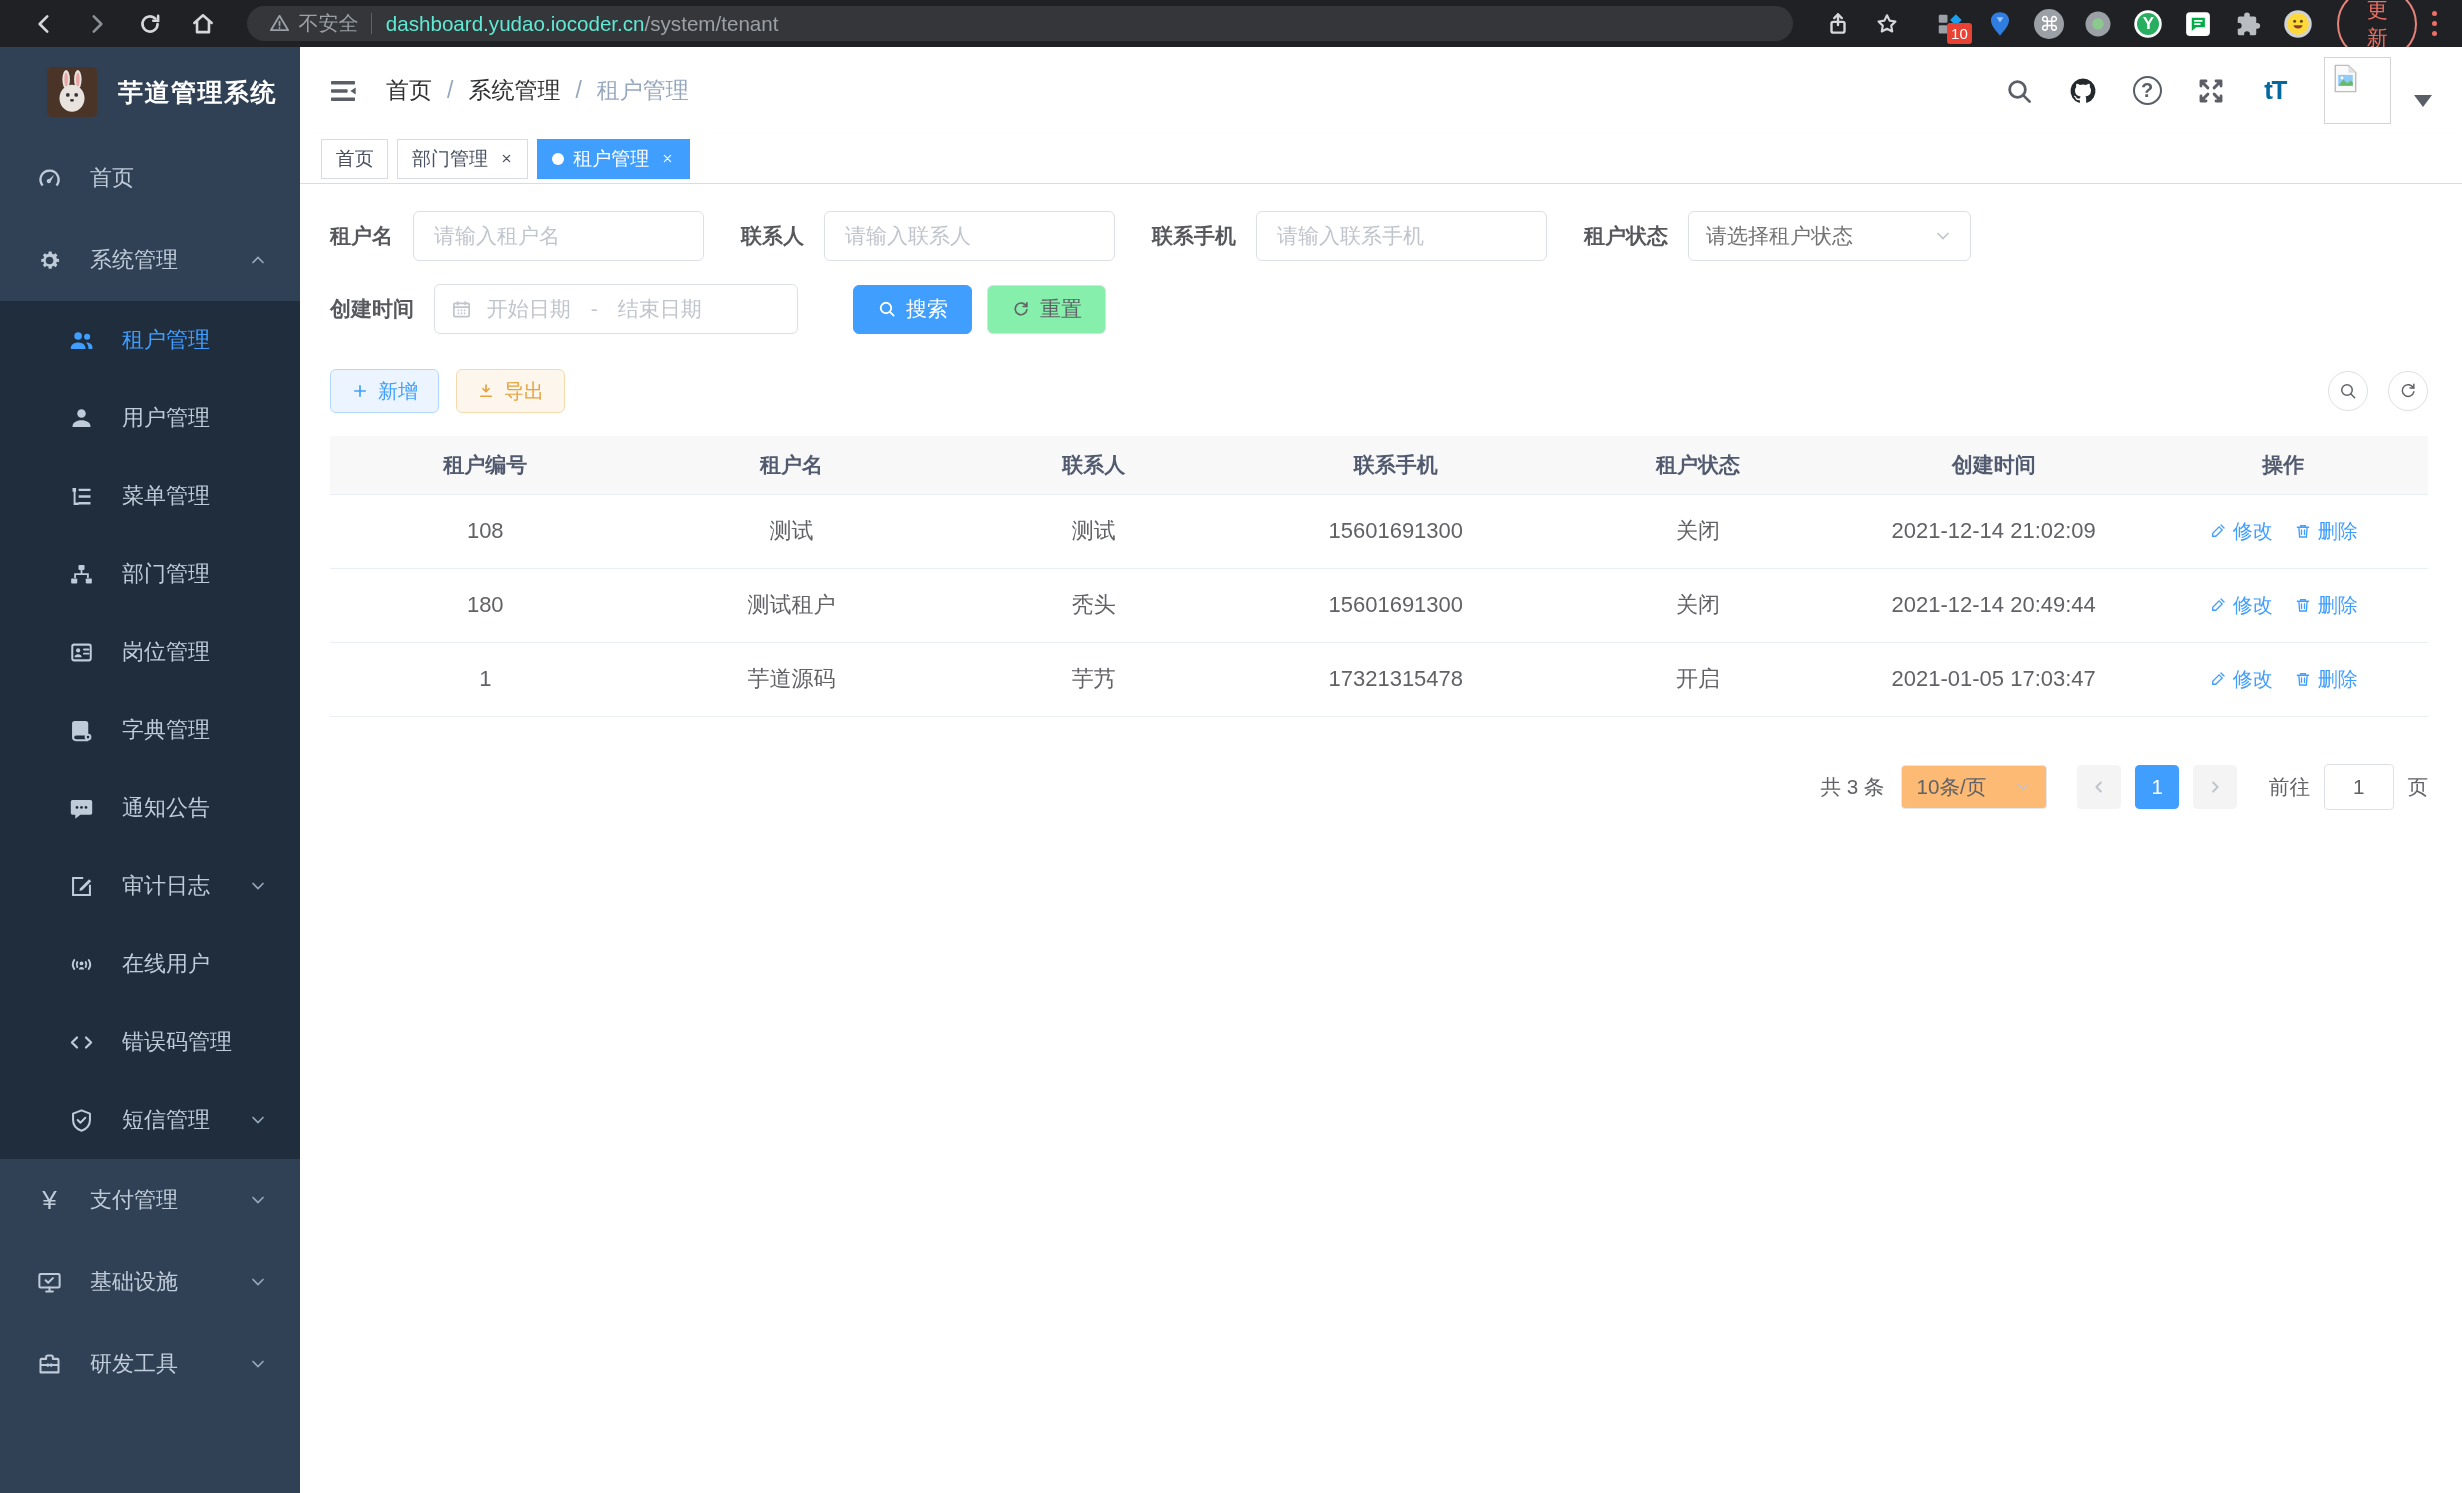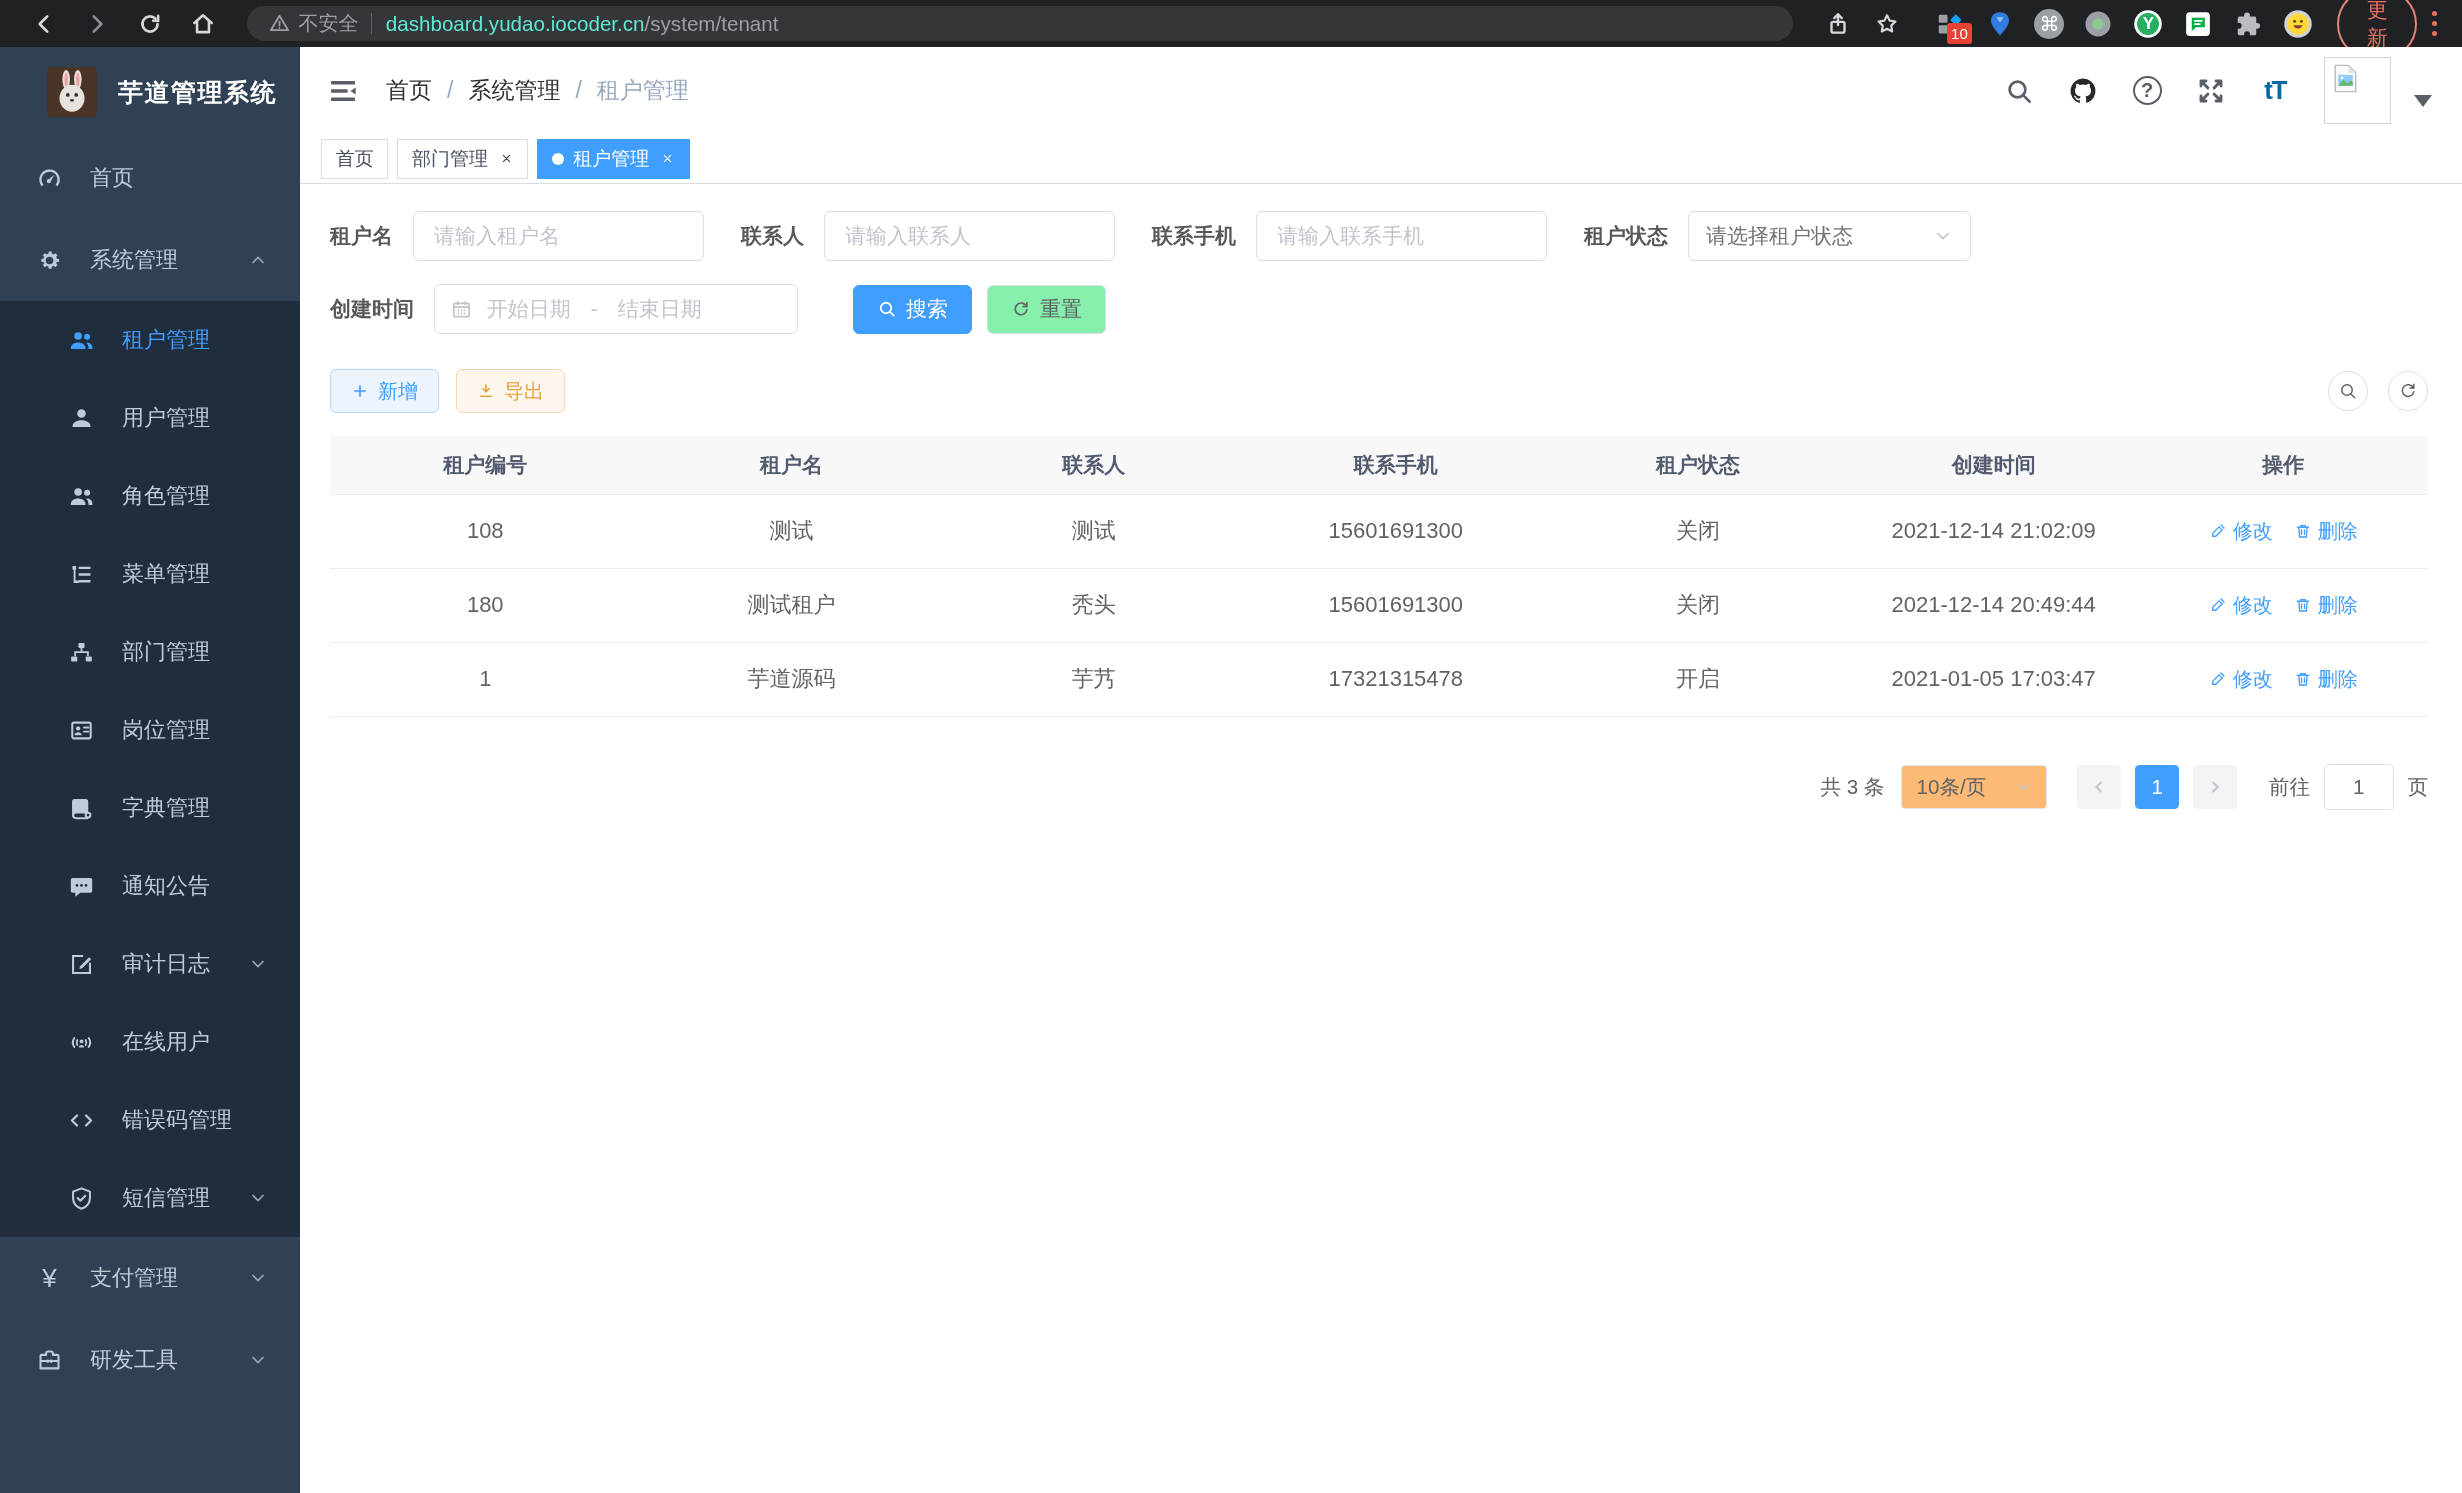--- a/index.html
+++ b/index.html
@@ -305,33 +305,20 @@
                   <circle cx="12" cy="7.6" r="3.8"></circle>
                   <path d="M4 19.5v-.6c0-3.3 3.6-5.4 8-5.4s8 2.1 8 5.4v.6z"></path>
                 </g>
               </svg>
             </span>
           <span>用户管理</span>
         </div>
         <div class="si">
           <span class="ic">
               <svg viewBox="0 0 24 24">
-                <g fill="currentColor">
-                  <circle cx="9" cy="8" r="3.4"></circle>
-                  <path d="M2.5 19.5v-.9c0-3 3-4.9 6.5-4.9s6.5 1.9 6.5 4.9v.9z"></path>
-                  <circle cx="17" cy="8.6" r="2.7"></circle>
-                  <path d="M17.8 13.7c2.3.5 3.9 2 3.9 4.3v1.5h-3.5v-1c0-1.9-.8-3.5-2.2-4.6z"></path>
-                </g>
-              </svg>
-            </span>
-          <span>角色管理</span>
-        </div>
-        <div class="si">
-          <span class="ic">
-              <svg viewBox="0 0 24 24">
                 <path fill="currentColor" d="M4 4.5h3.2v3.2H4zM9.5 5h10.5v2.2H9.5zM9.5 10.9h10.5v2.2H9.5zM9.5 16.8h10.5V19H9.5zM5 7.7h1.7v9.6h2.8v2.2H5z"></path>
               </svg>
             </span>
           <span>菜单管理</span>
         </div>
         <div class="si">
           <span class="ic">
               <svg viewBox="0 0 24 24">
                 <g fill="currentColor">
                   <rect x="9.3" y="3.5" width="5.4" height="4.4" rx="0.7"></rect>
@@ -421,20 +408,35 @@
               <svg viewBox="0 0 24 24" fill="none" stroke="currentColor" stroke-width="2" stroke-linecap="round">
                 <path d="M6 9l6 6 6-6"></path>
               </svg>
             </span>
         </div>
       </div>
 
       <div class="si">
         <span class="ic yen-ic">¥</span>
         <span>支付管理</span>
+        <span class="chev">
+            <svg viewBox="0 0 24 24" fill="none" stroke="currentColor" stroke-width="2" stroke-linecap="round">
+              <path d="M6 9l6 6 6-6"></path>
+            </svg>
+          </span>
+      </div>
+      <div class="si">
+        <span class="ic">
+            <svg viewBox="0 0 24 24" fill="none" stroke="currentColor" stroke-width="1.8" stroke-linecap="round" stroke-linejoin="round">
+              <rect x="3" y="4.5" width="18" height="12" rx="1.2"></rect>
+              <path d="M8.5 10l2.3 2.3 4.2-4.2"></path>
+              <path d="M9 20h6M12 16.5V20"></path>
+            </svg>
+          </span>
+        <span>基础设施</span>
         <span class="chev">
             <svg viewBox="0 0 24 24" fill="none" stroke="currentColor" stroke-width="2" stroke-linecap="round">
               <path d="M6 9l6 6 6-6"></path>
             </svg>
           </span>
       </div>
       <div class="si">
         <span class="ic">
             <svg viewBox="0 0 24 24" fill="none" stroke="currentColor" stroke-width="1.8" stroke-linejoin="round">
               <path d="M9 7V5.6A1.6 1.6 0 0 1 10.6 4h2.8A1.6 1.6 0 0 1 15 5.6V7h4a1 1 0 0 1 1 1v11H4V8a1 1 0 0 1 1-1z"></path>

